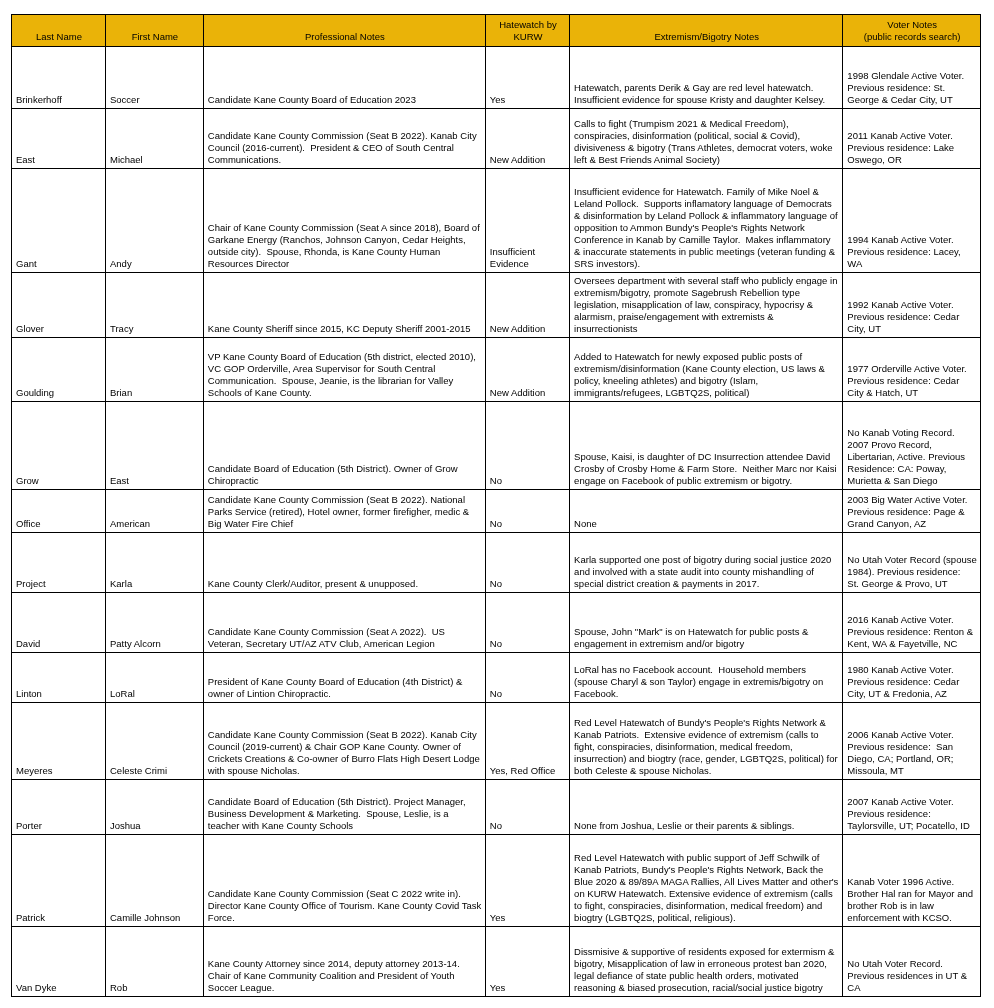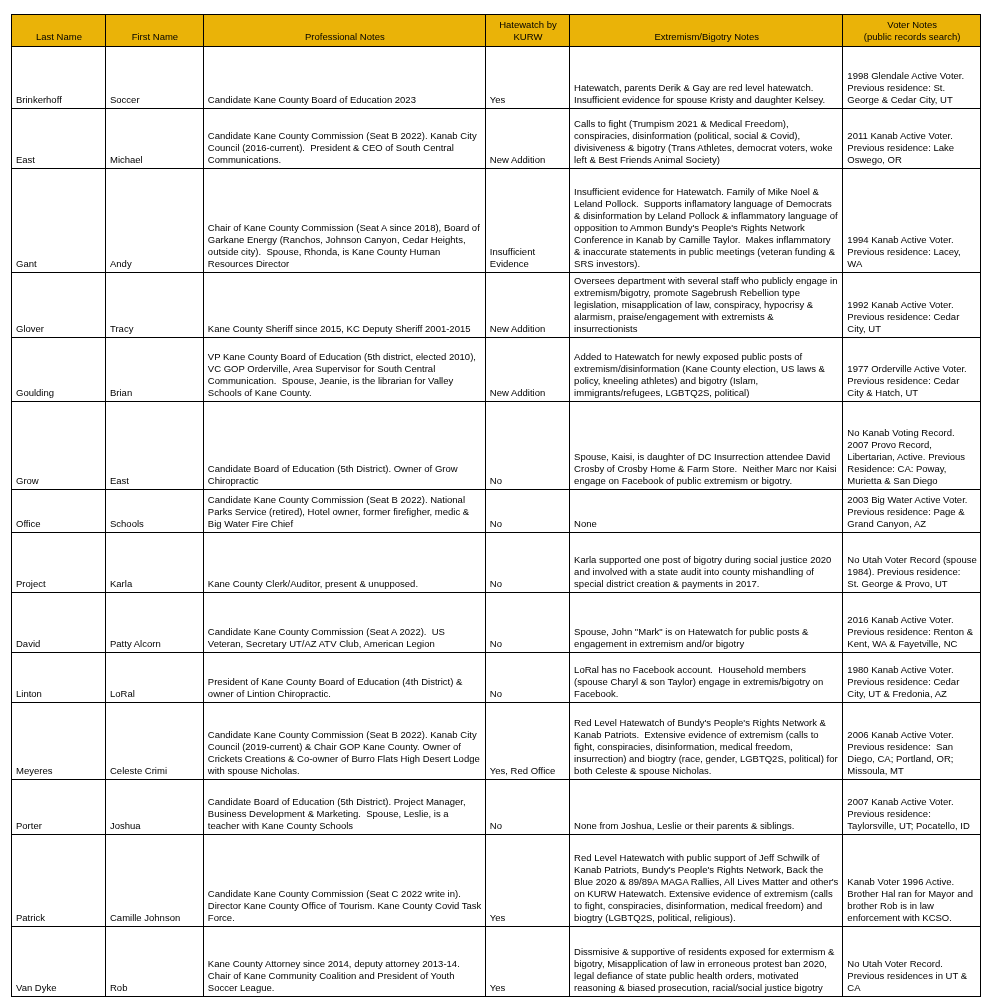--- a/index.html
+++ b/index.html
@@ -130,21 +130,21 @@
         <tr>
     <td>Grow</td>
     <td>East</td>
     <td>Candidate Board of Education (5th District). Owner of Grow Chiropractic</td>
     <td>No</td>
     <td>Spouse, Kaisi, is daughter of DC Insurrection attendee David Crosby of Crosby Home &amp; Farm Store.  Neither Marc nor Kaisi engage on Facebook of public extremism or bigotry.</td>
     <td>No Kanab Voting Record. 2007 Provo Record, Libertarian, Active. Previous Residence: CA: Poway, Murietta &amp; San Diego</td>
   </tr>
         <tr>
     <td>Office</td>
-    <td>Schools</td>
+    <td>American</td>
     <td>Candidate Kane County Commission (Seat B 2022). National Parks Service (retired), Hotel owner, former firefigher, medic &amp; Big Water Fire Chief</td>
     <td>No</td>
     <td>None</td>
     <td>2003 Big Water Active Voter.  Previous residence: Page &amp; Grand Canyon, AZ</td>
   </tr>
         <tr>
     <td>Project</td>
     <td>Karla</td>
     <td>Kane County Clerk/Auditor, present &amp; unupposed.</td>
     <td>No</td>

